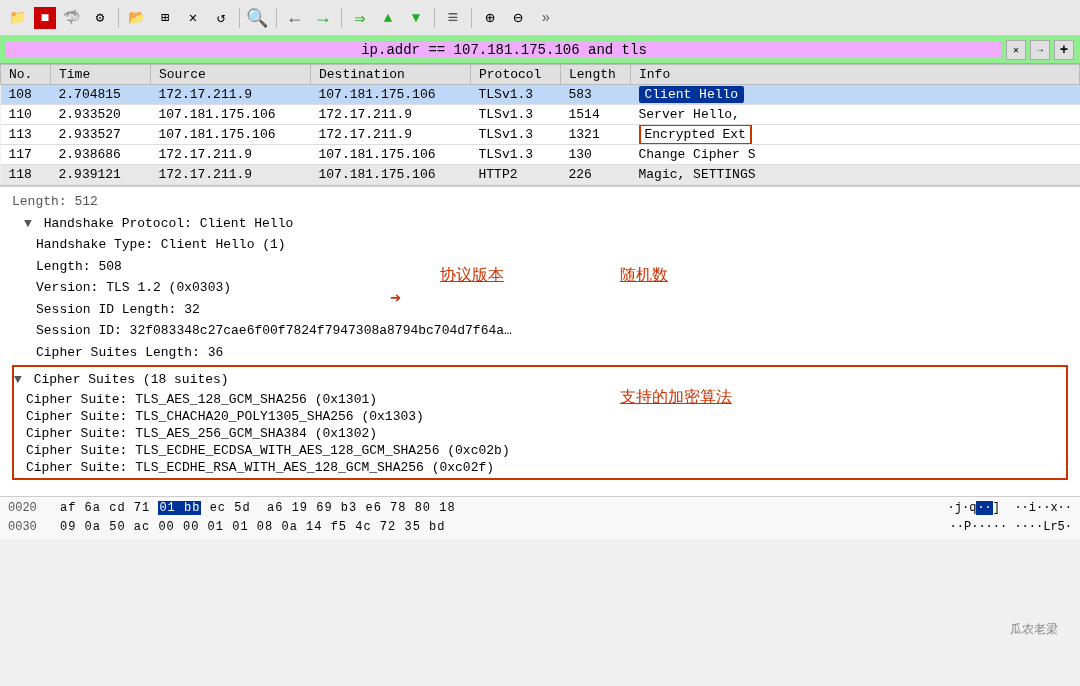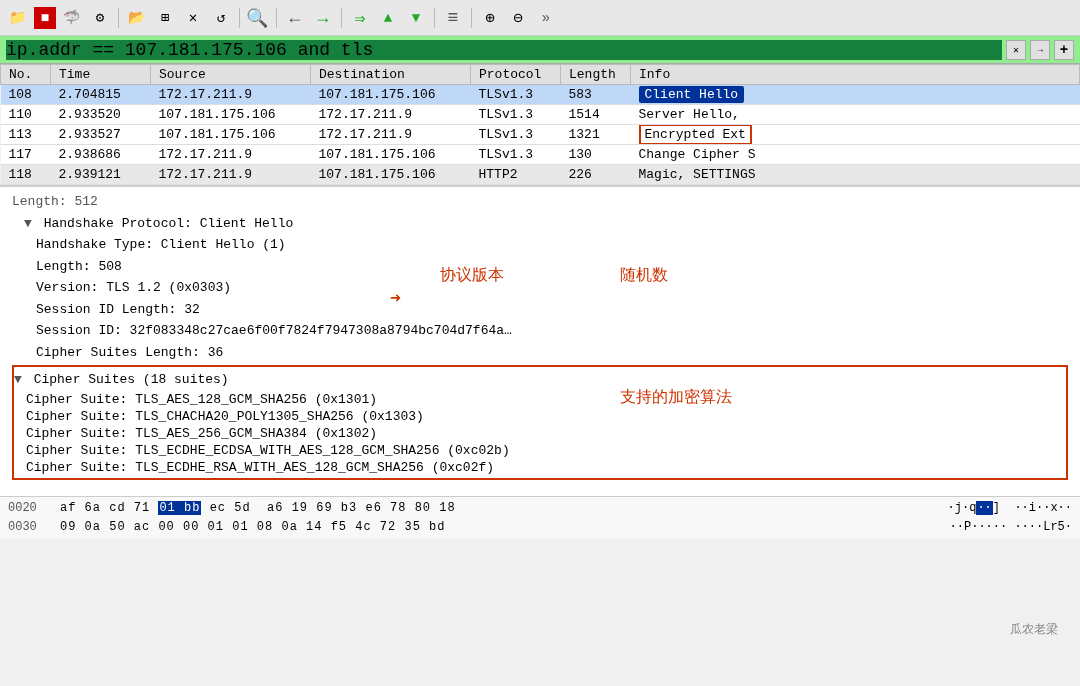--- a/index.html
+++ b/index.html
@@ -38,25 +38,26 @@
       display: flex;
       align-items: center;
       background: #90ee90;
       border-bottom: 1px solid #aaa;
       padding: 3px 6px;
       height: 28px;
       gap: 4px;
     }
     .filter-input {
       flex: 1;
-      background: #15803d;
+      background: #f0abfc;
       border: none;
       outline: none;
-      font-size: 18px;
+      font-size: 14px;
       font-family: 'Courier New', monospace;
+      text-align: center;
     }
     .filter-btn {
       width: 20px;
       height: 20px;
       background: #e0e0e0;
       border: 1px solid #aaa;
       cursor: pointer;
       display: flex; align-items: center; justify-content: center;
       font-size: 10px;
     }
@@ -133,20 +134,21 @@
     }
 
     
     .annotation {
       position: absolute;
       color: #cc3300;
       font-family: 'SimSun', 'STSong', serif;
       font-size: 16px;
       font-style: normal;
       pointer-events: none;
+      text-decoration: underline;
     }
 
     
     .hex-panel {
       background: #f8f8f8;
       border-top: 1px solid #ccc;
       padding: 2px 8px;
       font-size: 12px;
       font-family: 'Courier New', monospace;
     }

